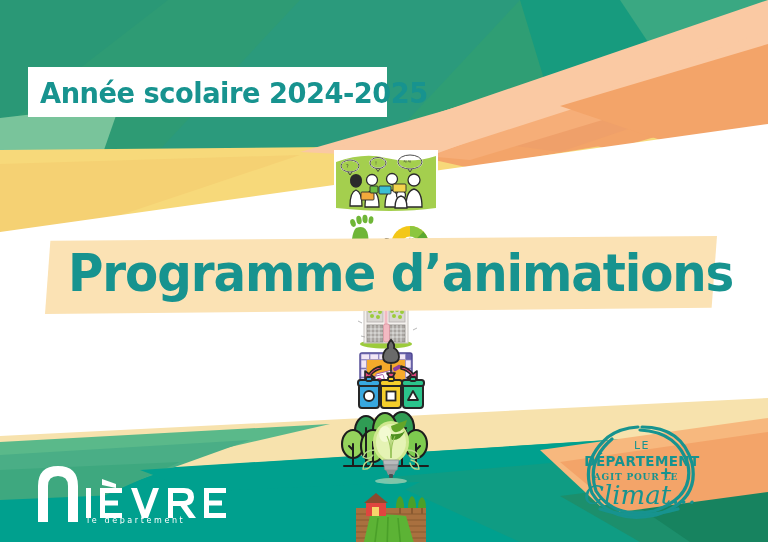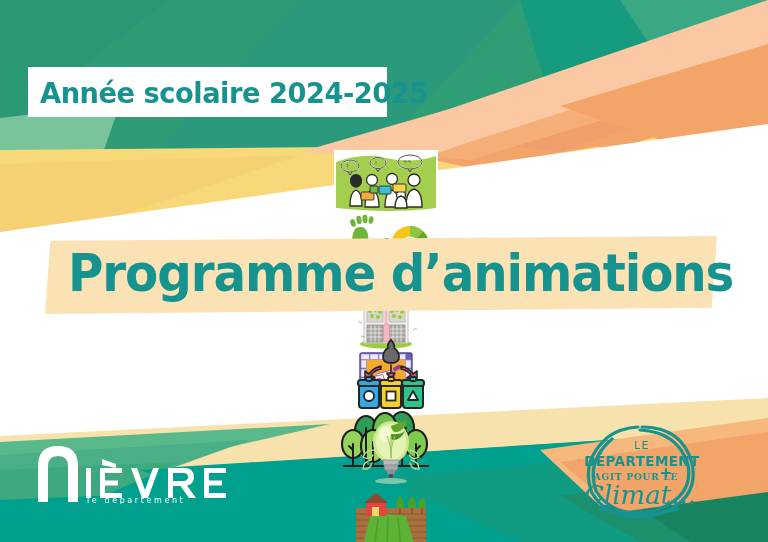--- a/index.html
+++ b/index.html
@@ -77,21 +77,21 @@
   #icon-row-top  { left: 110px; top: 150px; width: 552px; height: 78px; justify-content: space-between; }
   #icon-row-bot  { left: 118px; top: 336px; width: 545px; height: 86px; justify-content: space-between; }
   .icon-cell {
     display: flex; align-items: center; justify-content: center;
     height: 100%;
   }
 
   
   #nievre-logo {
     position: absolute;
-    left: 34px; top: 442px;
+    left: 34px; top: 462px;
     width: 210px; height: 62px;
   }
   #climat-badge {
     position: absolute;
     left: 578px; top: 417px;
     width: 128px; height: 112px;
   }
 </style>
 </head>
 <body>

